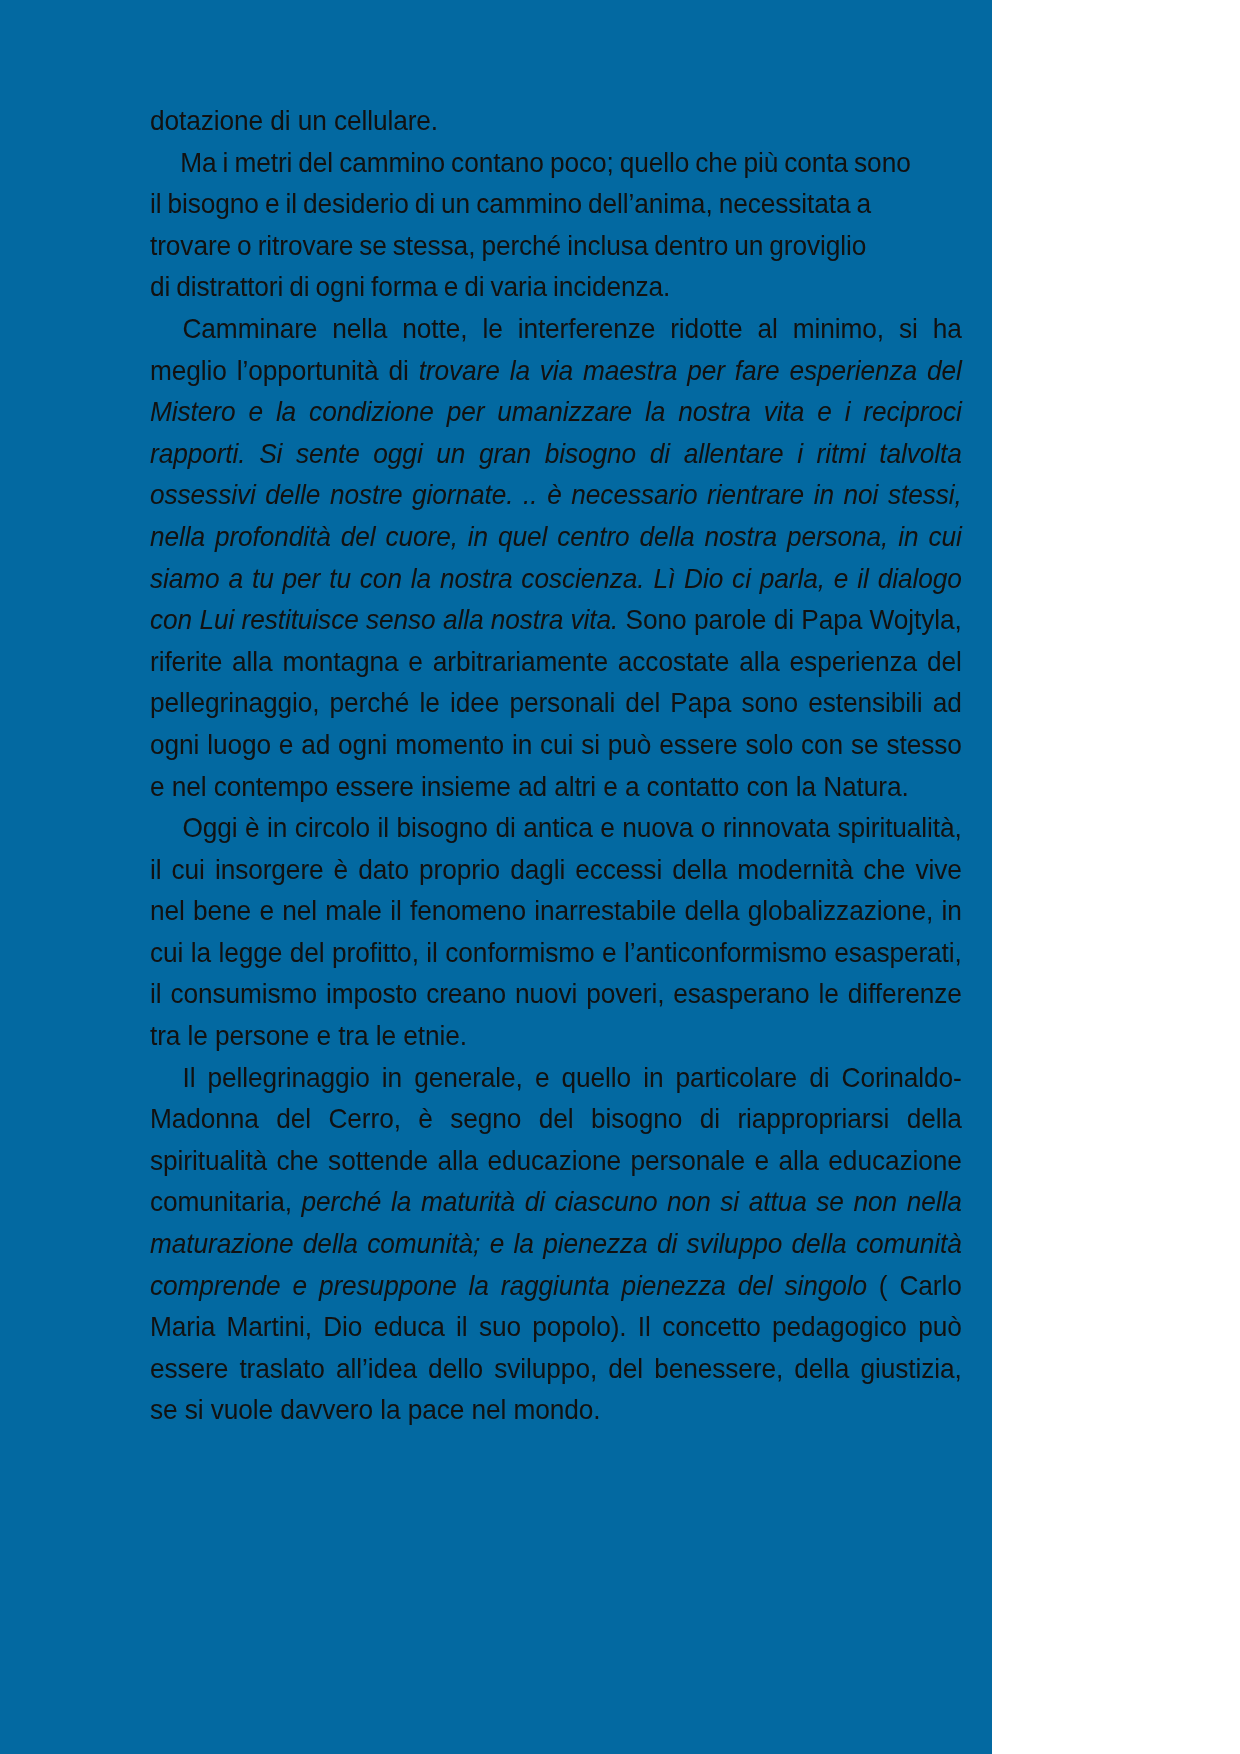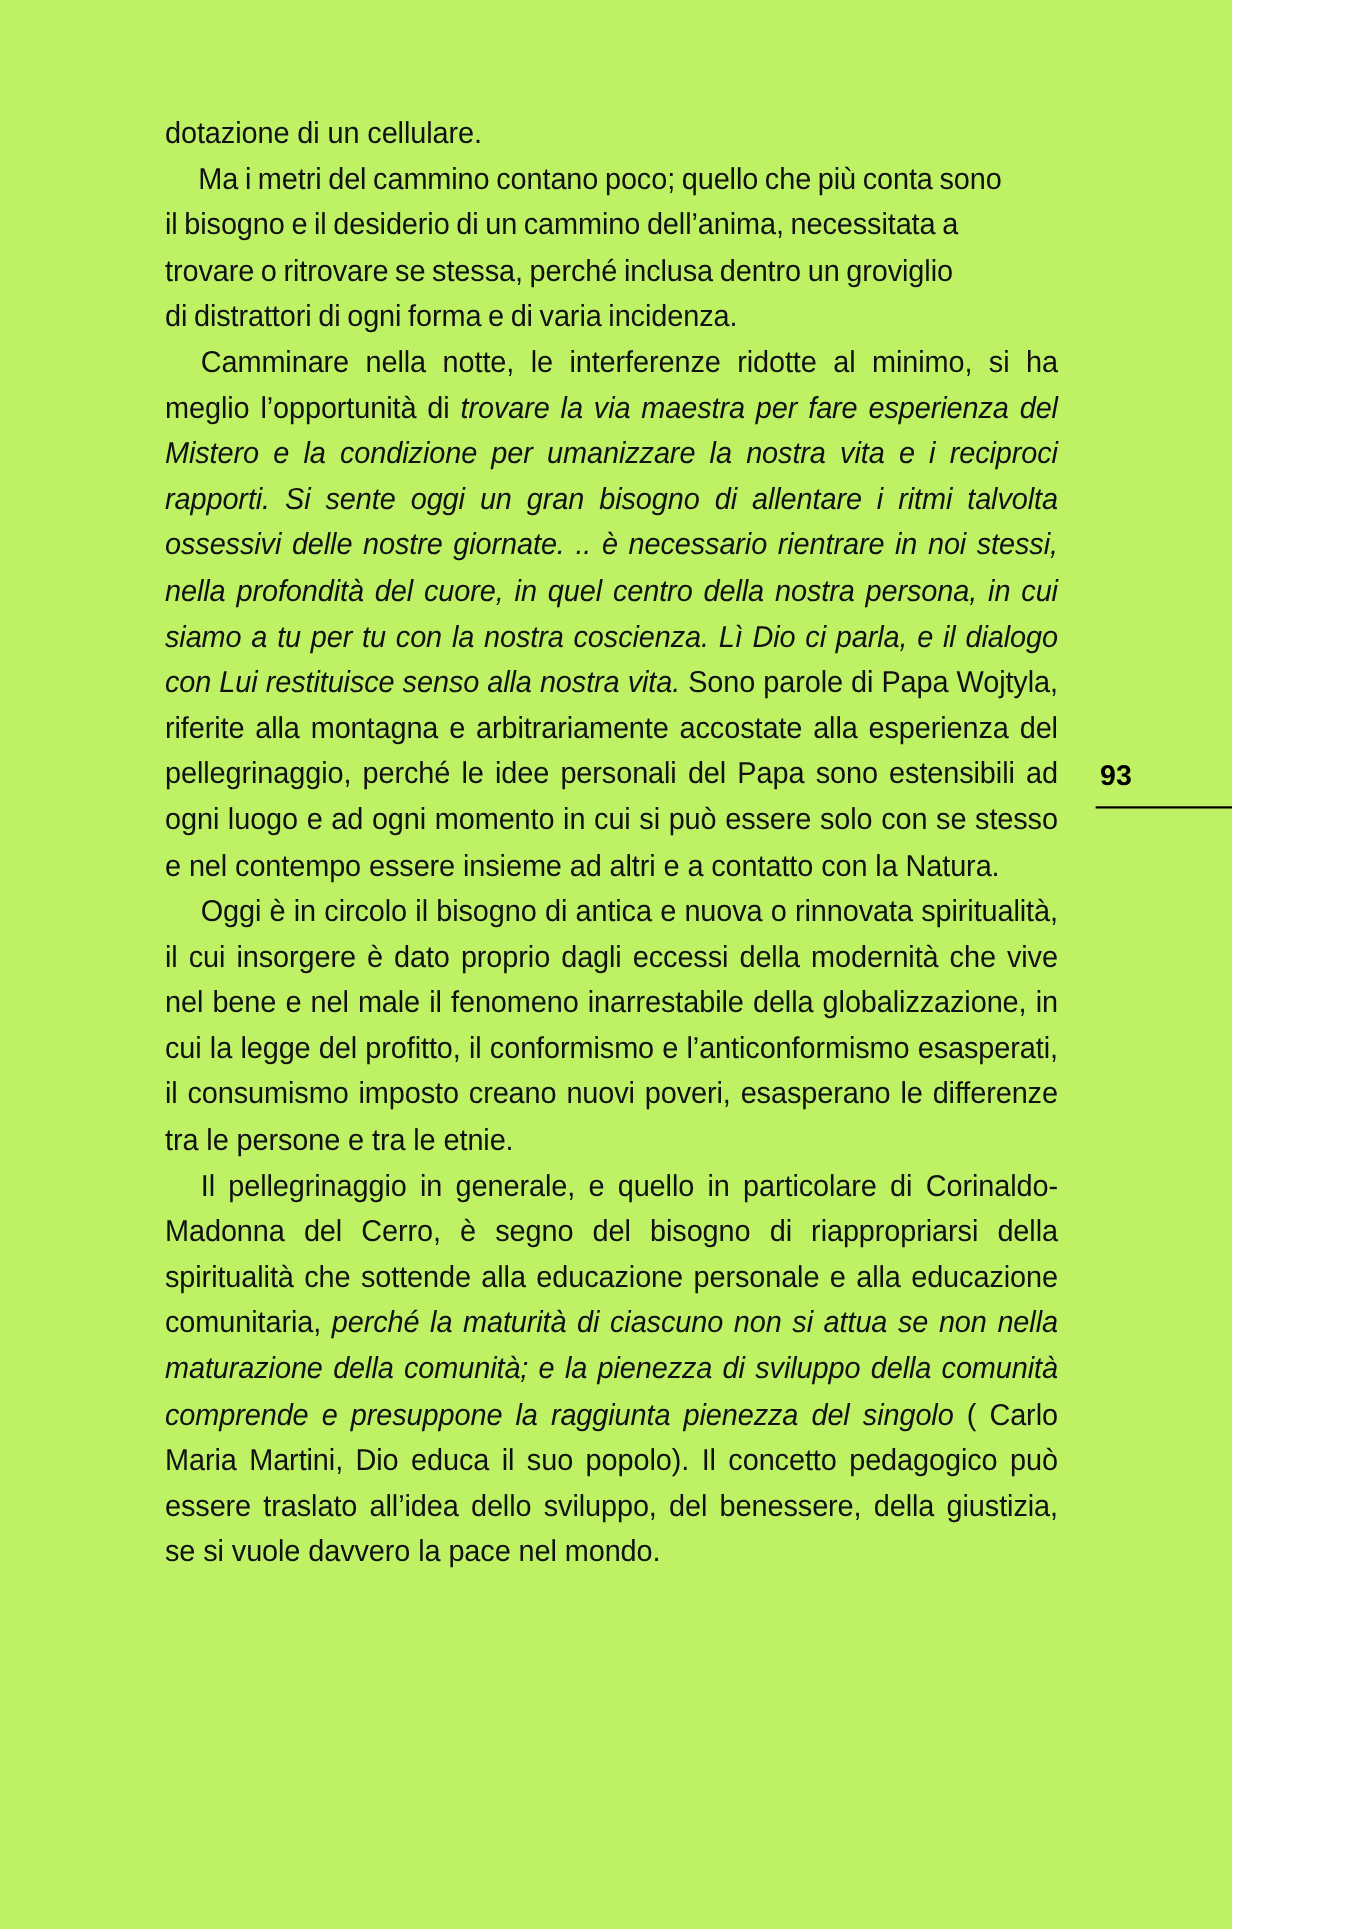--- a/index.html
+++ b/index.html
@@ -2,23 +2,23 @@
 <html><head>
 <meta charset="utf-8">
 <style>
   html, body {
     margin: 0;
     padding: 0;
     background: #ffffff;
   }
   .page {
     position: relative;
-    width: 1120px;
+    width: 992px;
     height: 1754px;
-    background: #bef264;
+    background: #0369a1;
     overflow: hidden;
     font-family: "Liberation Sans", "DejaVu Sans", sans-serif;
     color: #111111;
     text-decoration: underline;
   }
 
   
   .column {
     position: absolute;
     left: 150px;

